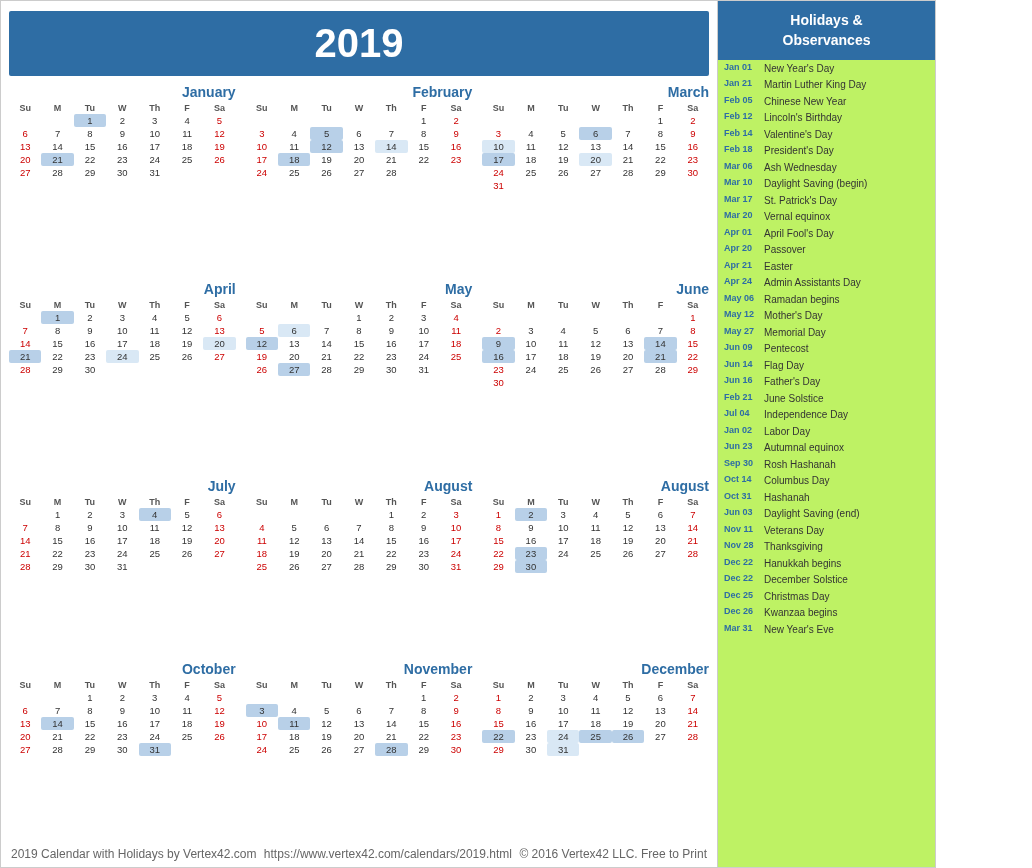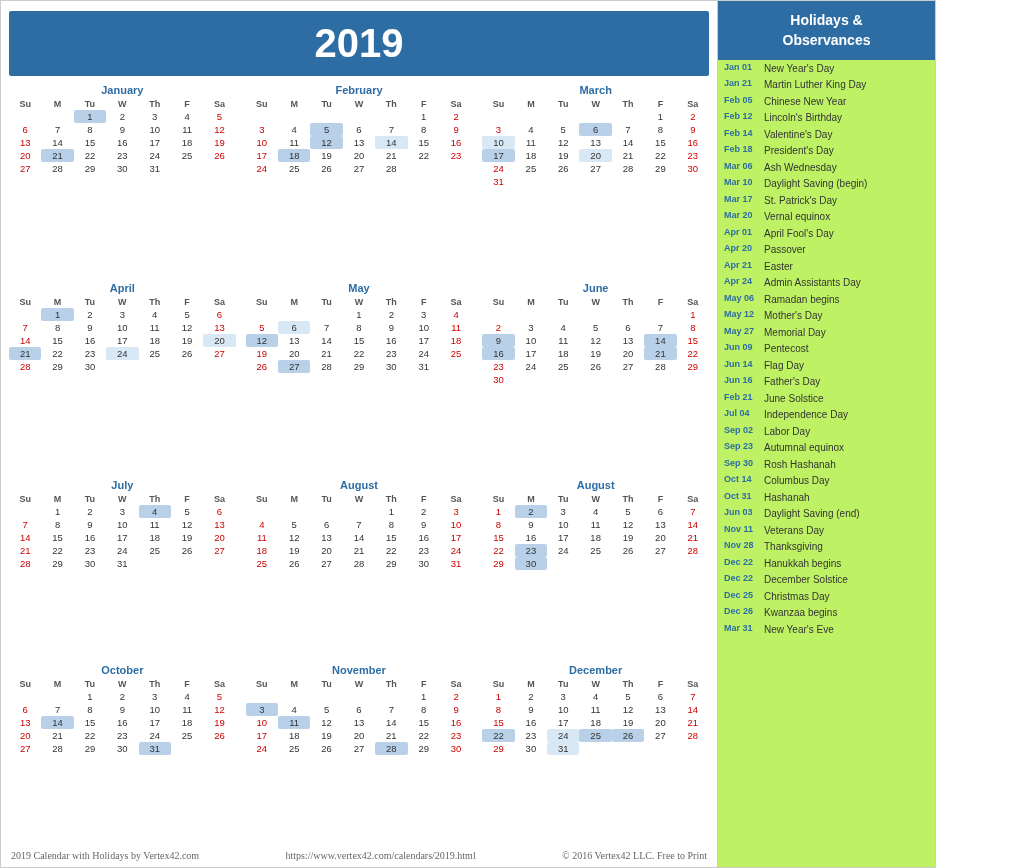--- a/index.html
+++ b/index.html
@@ -36,23 +36,23 @@
     .months-grid {
       display: grid;
       grid-template-columns: repeat(3, 1fr);
       gap: 6px 10px;
       flex: 1;
     }
     .month-block {
       font-size: 10px;
     }
     .month-name {
-      text-align: center;
+      text-align: right;
       font-weight: bold;
-      font-size: 11px;
+      font-size: 14px;
       color: #2e6da4;
       margin-bottom: 2px;
     }
     .month-table {
       width: 100%;
       border-collapse: collapse;
     }
     .month-table th {
       text-align: center;
       font-weight: bold;
@@ -75,25 +75,24 @@
       border-radius: 2px;
     }
     .month-table td.light-hl {
       background: #d9e8f5;
       border-radius: 2px;
     }
     .footer-bar {
       display: flex;
       justify-content: space-between;
       align-items: center;
-      font-size: 10px;
+      font-size: 12px;
       color: #666;
       padding: 4px 2px 2px 2px;
       margin-top: 4px;
-      font-family: Liberation Serif, serif;
     }
 
     
     .holidays-section {
       width: 218px;
       background: #bef264;
       border-left: 1px solid #ccc;
       display: flex;
       flex-direction: column;
     }
@@ -1004,25 +1003,25 @@
         </div>
         <div class="holiday-item">
           <span class="h-date">Feb 21</span>
           <span class="h-name">June Solstice</span>
         </div>
         <div class="holiday-item">
           <span class="h-date">Jul 04</span>
           <span class="h-name">Independence Day</span>
         </div>
         <div class="holiday-item">
-          <span class="h-date">Sep 02</span>
+          <span class="h-date">Jan 02</span>
           <span class="h-name">Labor Day</span>
         </div>
         <div class="holiday-item">
-          <span class="h-date">Sep 23</span>
+          <span class="h-date">Jun 23</span>
           <span class="h-name">Autumnal equinox</span>
         </div>
         <div class="holiday-item">
           <span class="h-date">Sep 30</span>
           <span class="h-name">Rosh Hashanah</span>
         </div>
         <div class="holiday-item">
           <span class="h-date">Oct 14</span>
           <span class="h-name">Columbus Day</span>
         </div>

